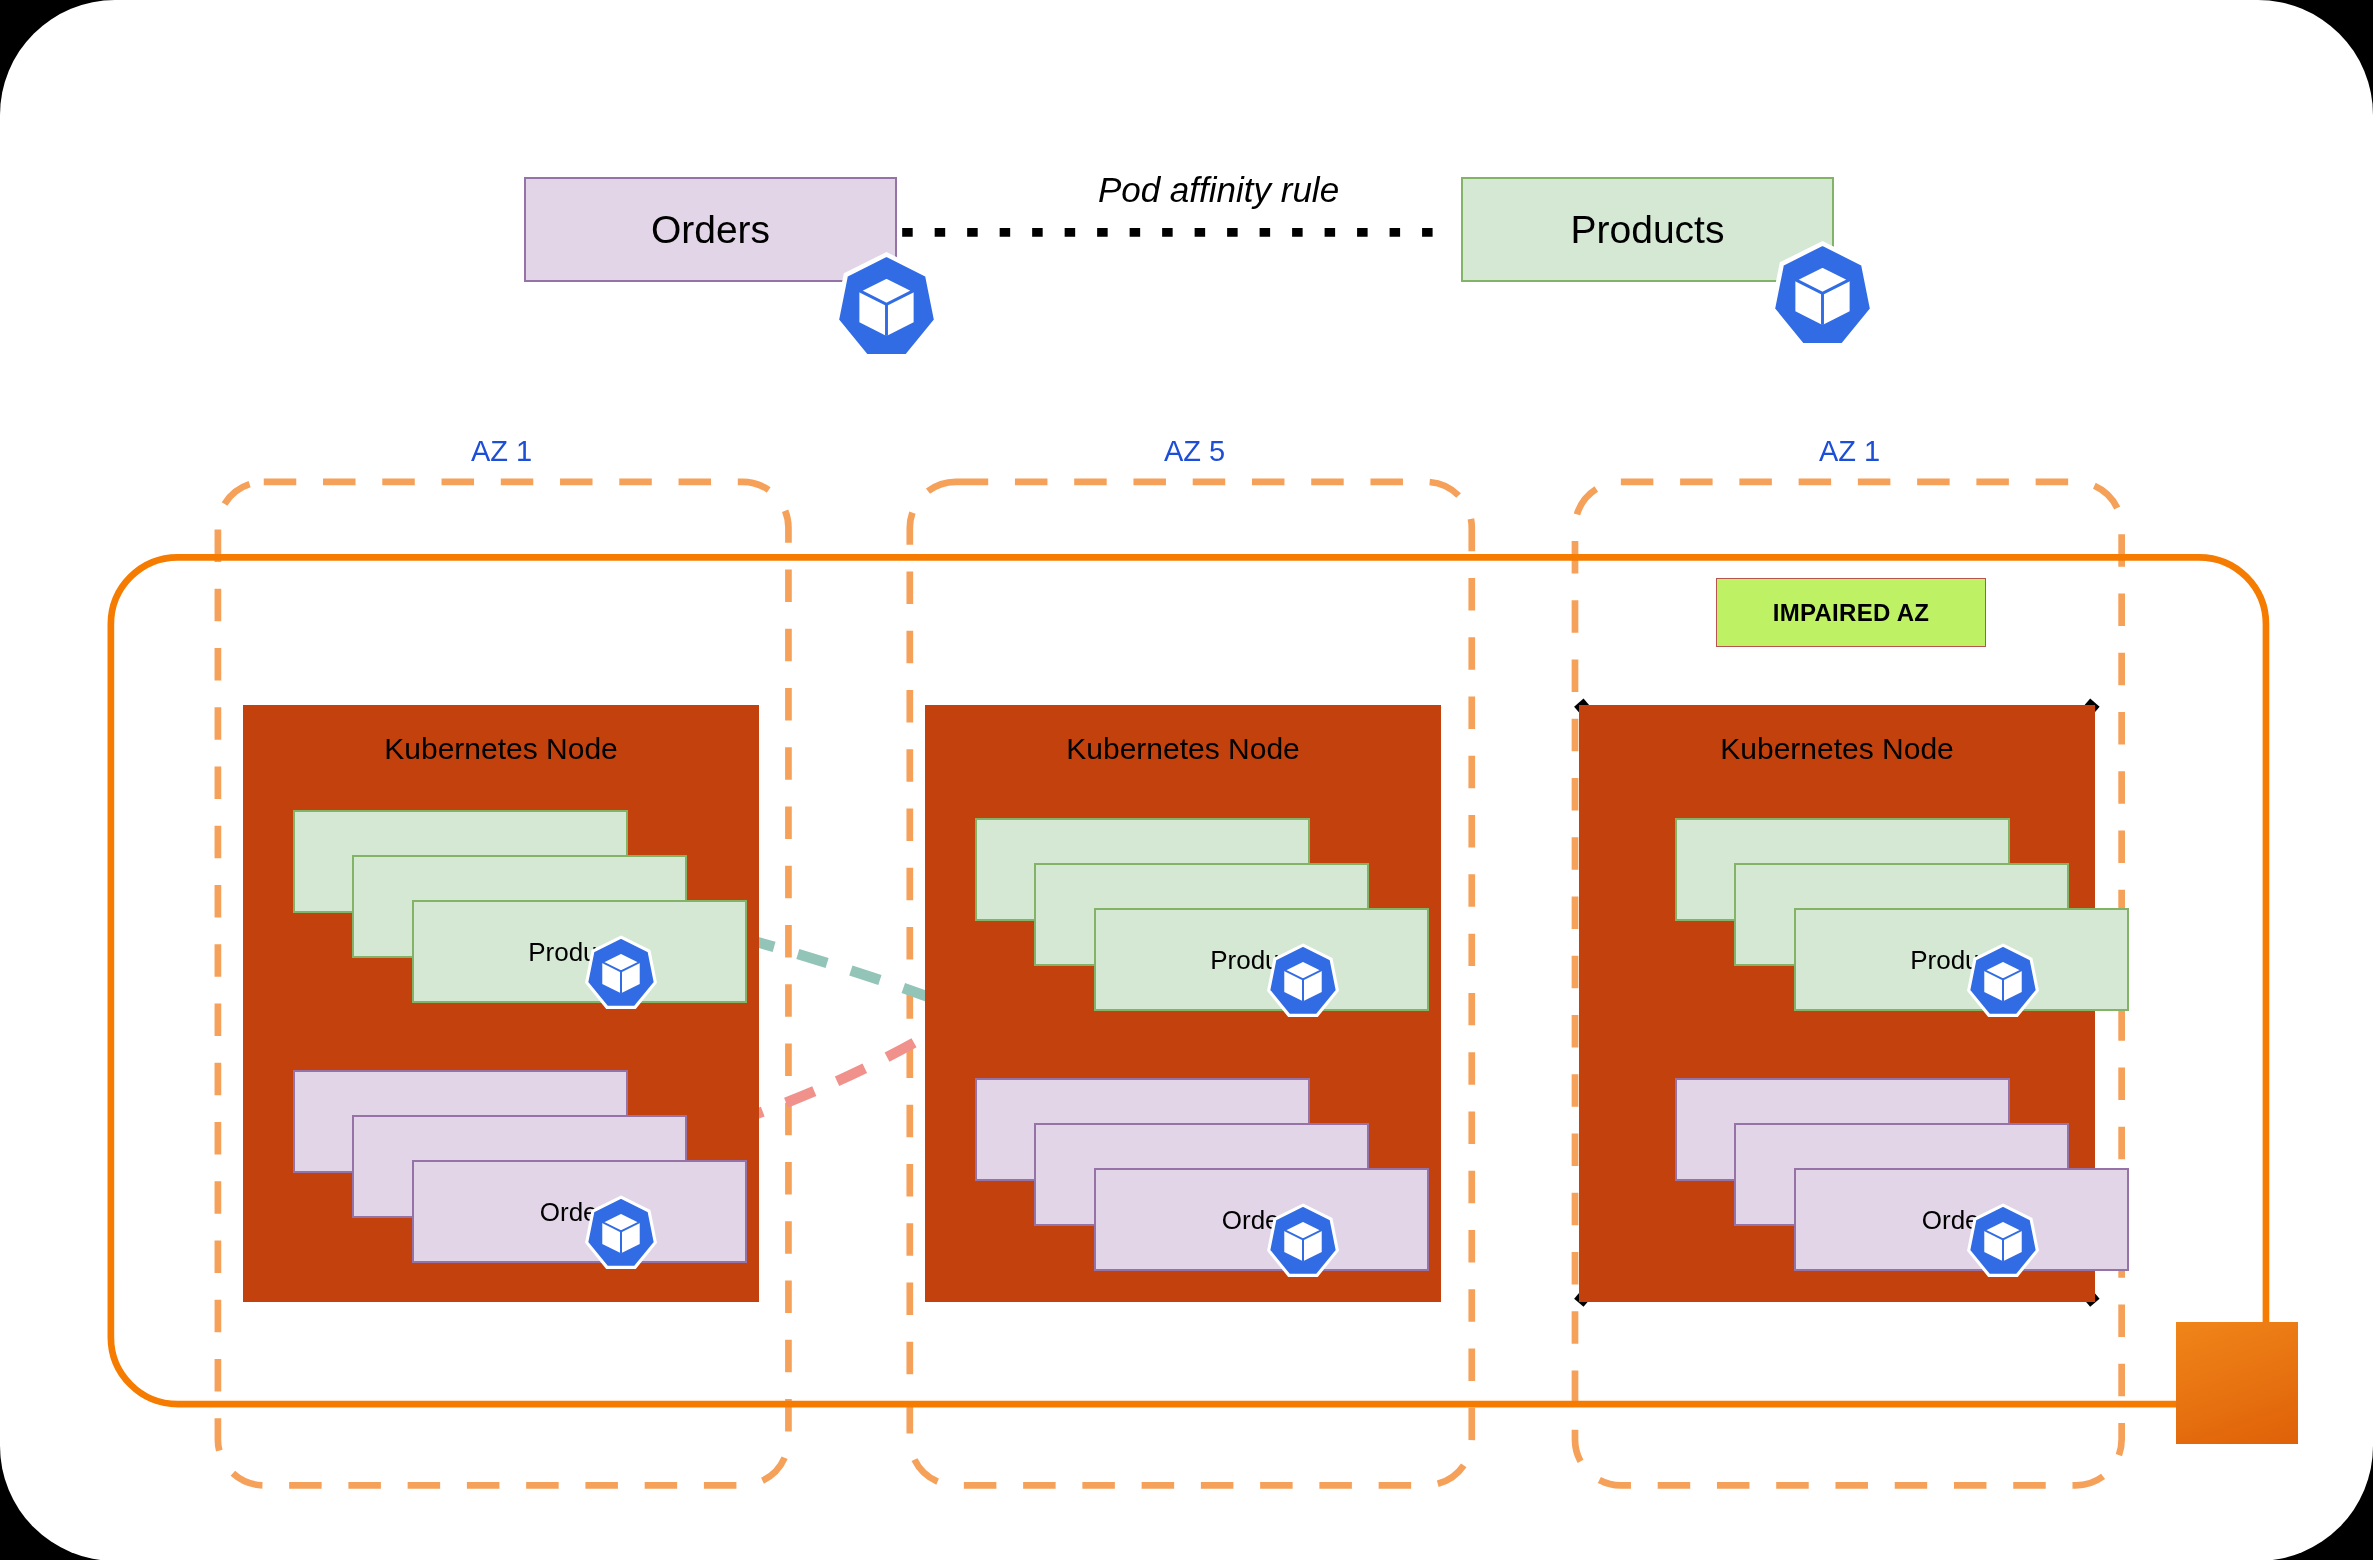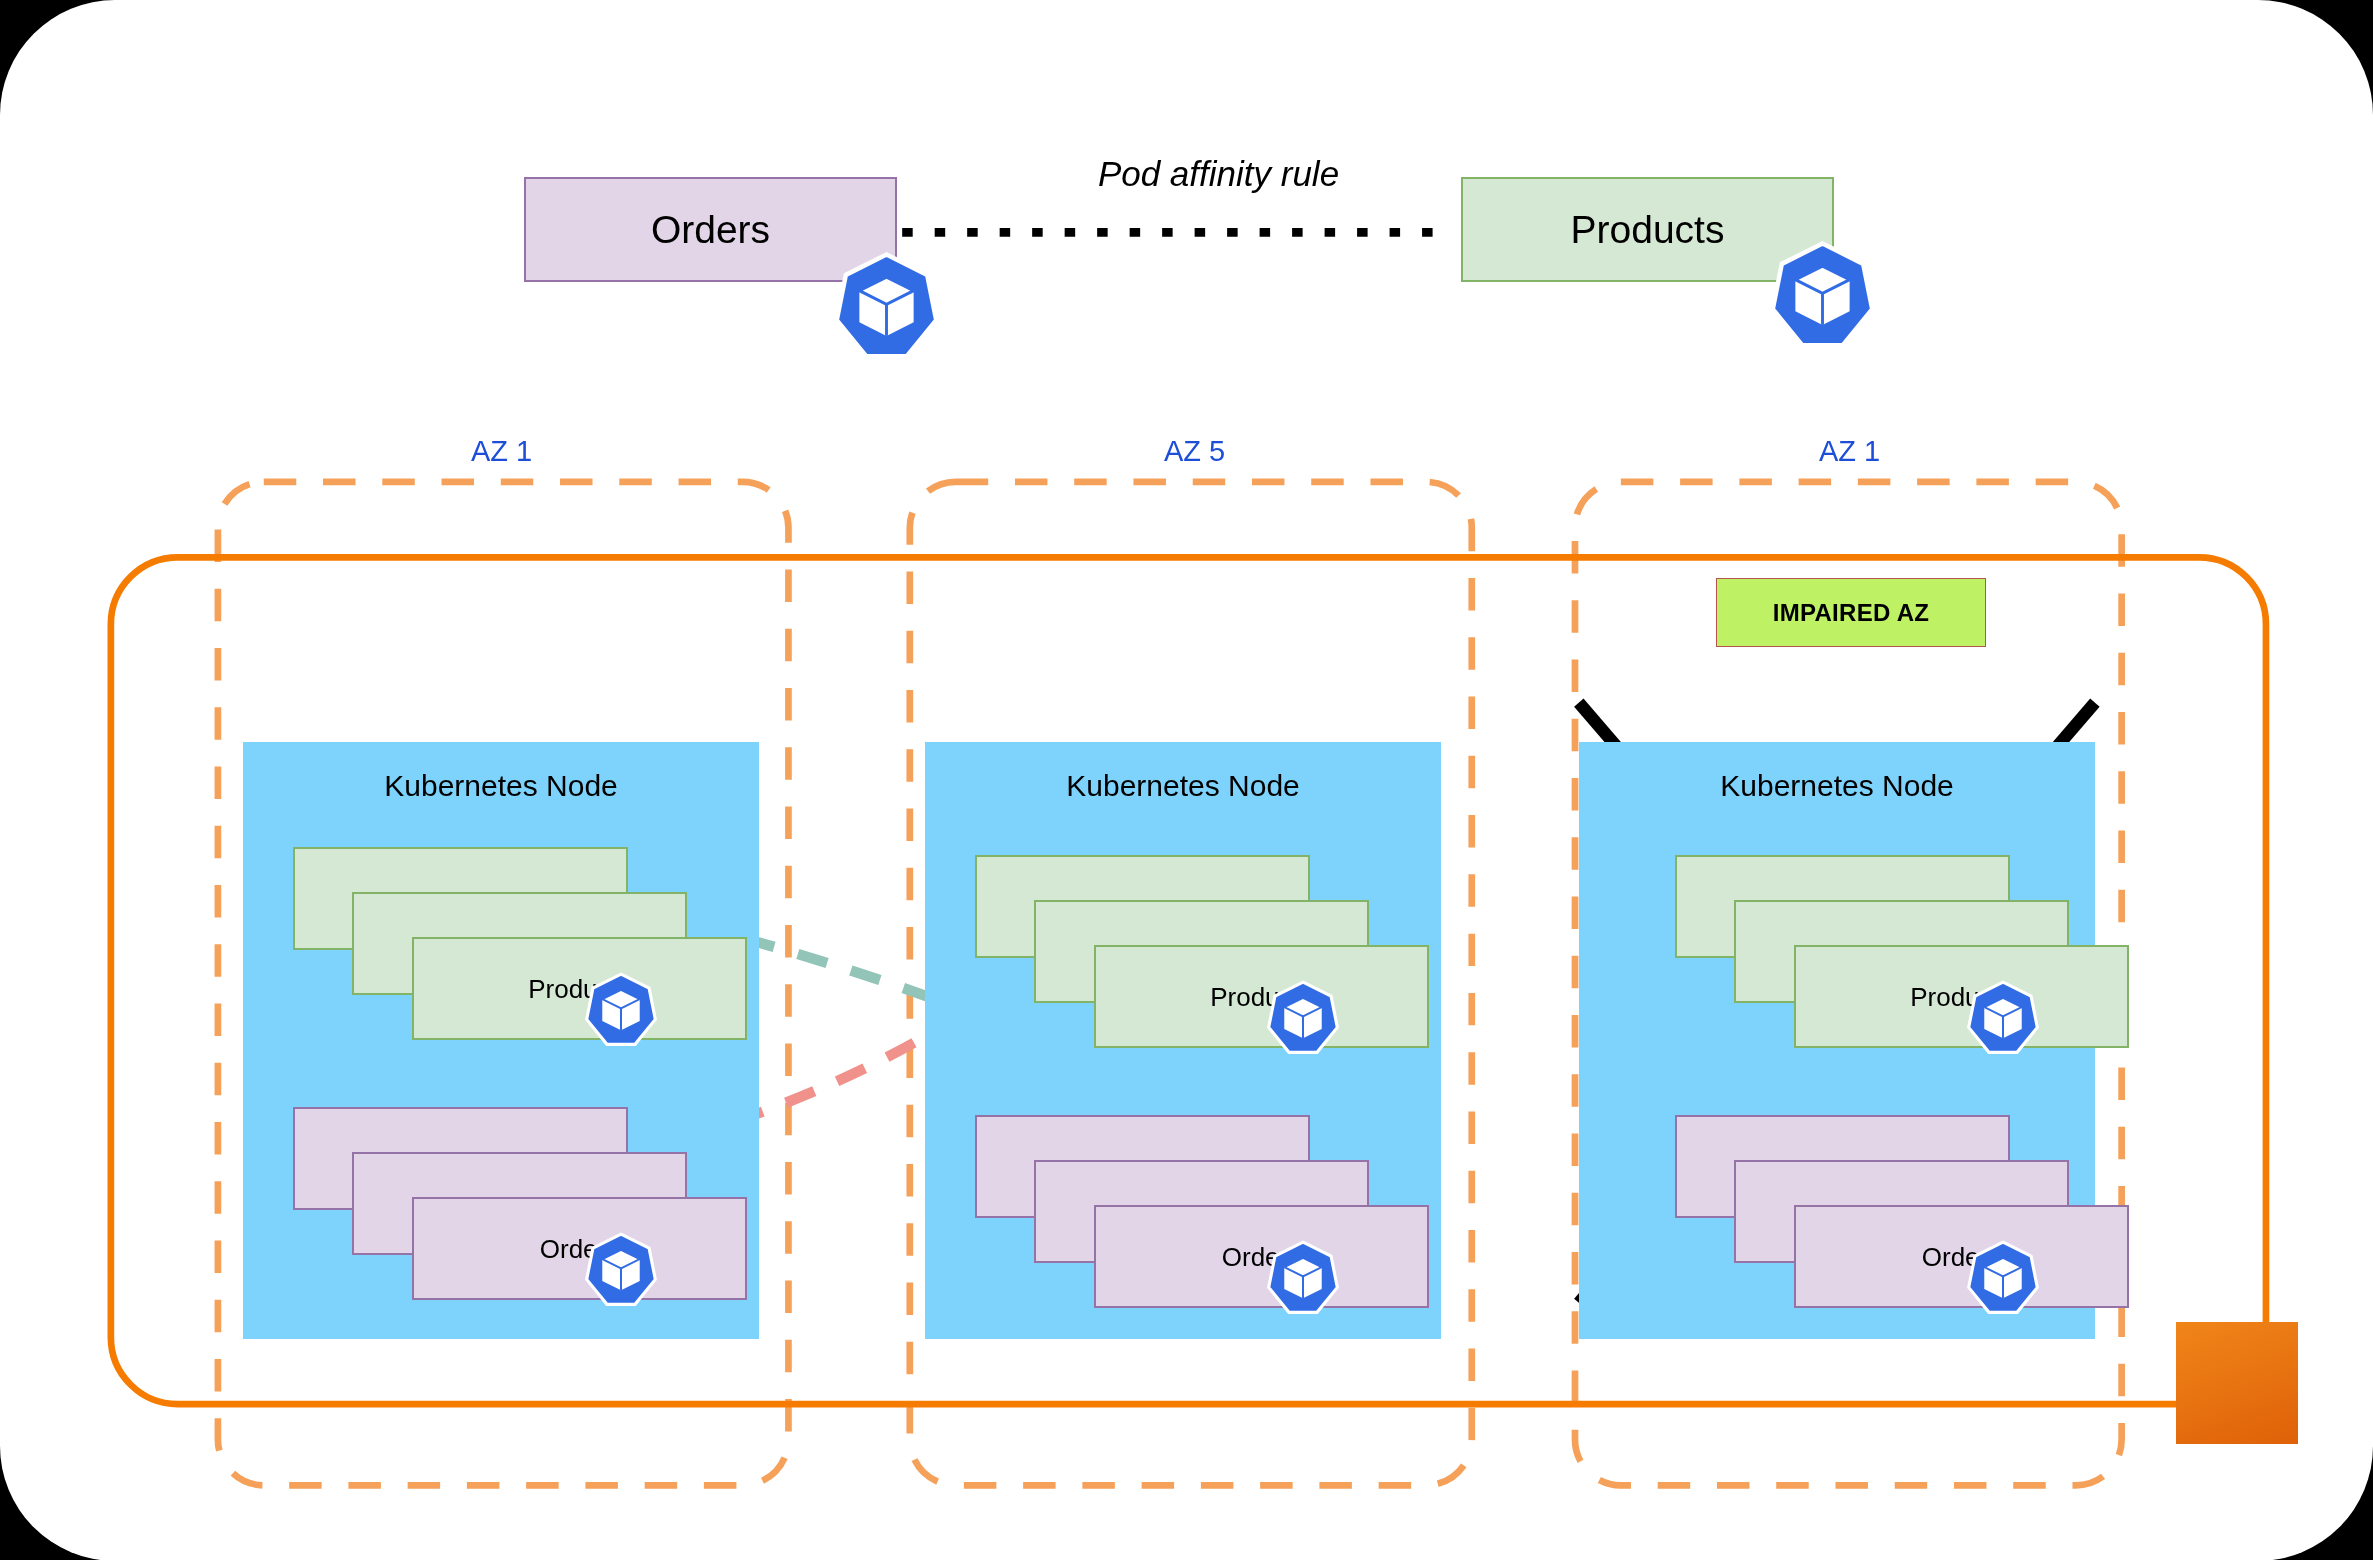--- a/index.html
+++ b/index.html
@@ -36,21 +36,21 @@
     left: 524px; top: 177px; width: 373px; height: 105px;
     background: #e1d5e7; border: 2.9px solid #9673a6;
   }
   .svc-products {
     left: 1461px; top: 177px; width: 373px; height: 105px;
     background: #d5e8d4; border: 2.9px solid #82b366;
   }
 
   .affinity-label {
     position: absolute;
-    left: 1056px; top: 154px;
+    left: 1056px; top: 170px;
     width: 325px;
     text-align: center;
     font-size: 35px;
     font-style: italic;
     color: #000;
   }
 
   
   .az-label {
     position: absolute;
@@ -59,22 +59,22 @@
     text-align: center;
     width: 191px;
   }
   .az-label-1 { left: 406px; top: 435px; }
   .az-label-2 { left: 1099px; top: 435px; }
   .az-label-3 { left: 1754px; top: 435px; }
 
   
   .node-box {
     position: absolute;
-    background: #7dd3fc;
-    top: 742px;
+    background: #c2410c;
+    top: 705px;
     width: 516px;
     height: 597px;
   }
   .node-1 { left: 243px; }
   .node-2 { left: 925px; }
   .node-3 { left: 1579px; }
 
   .node-title {
     position: absolute;
     top: 27px; left: 0; right: 0;

